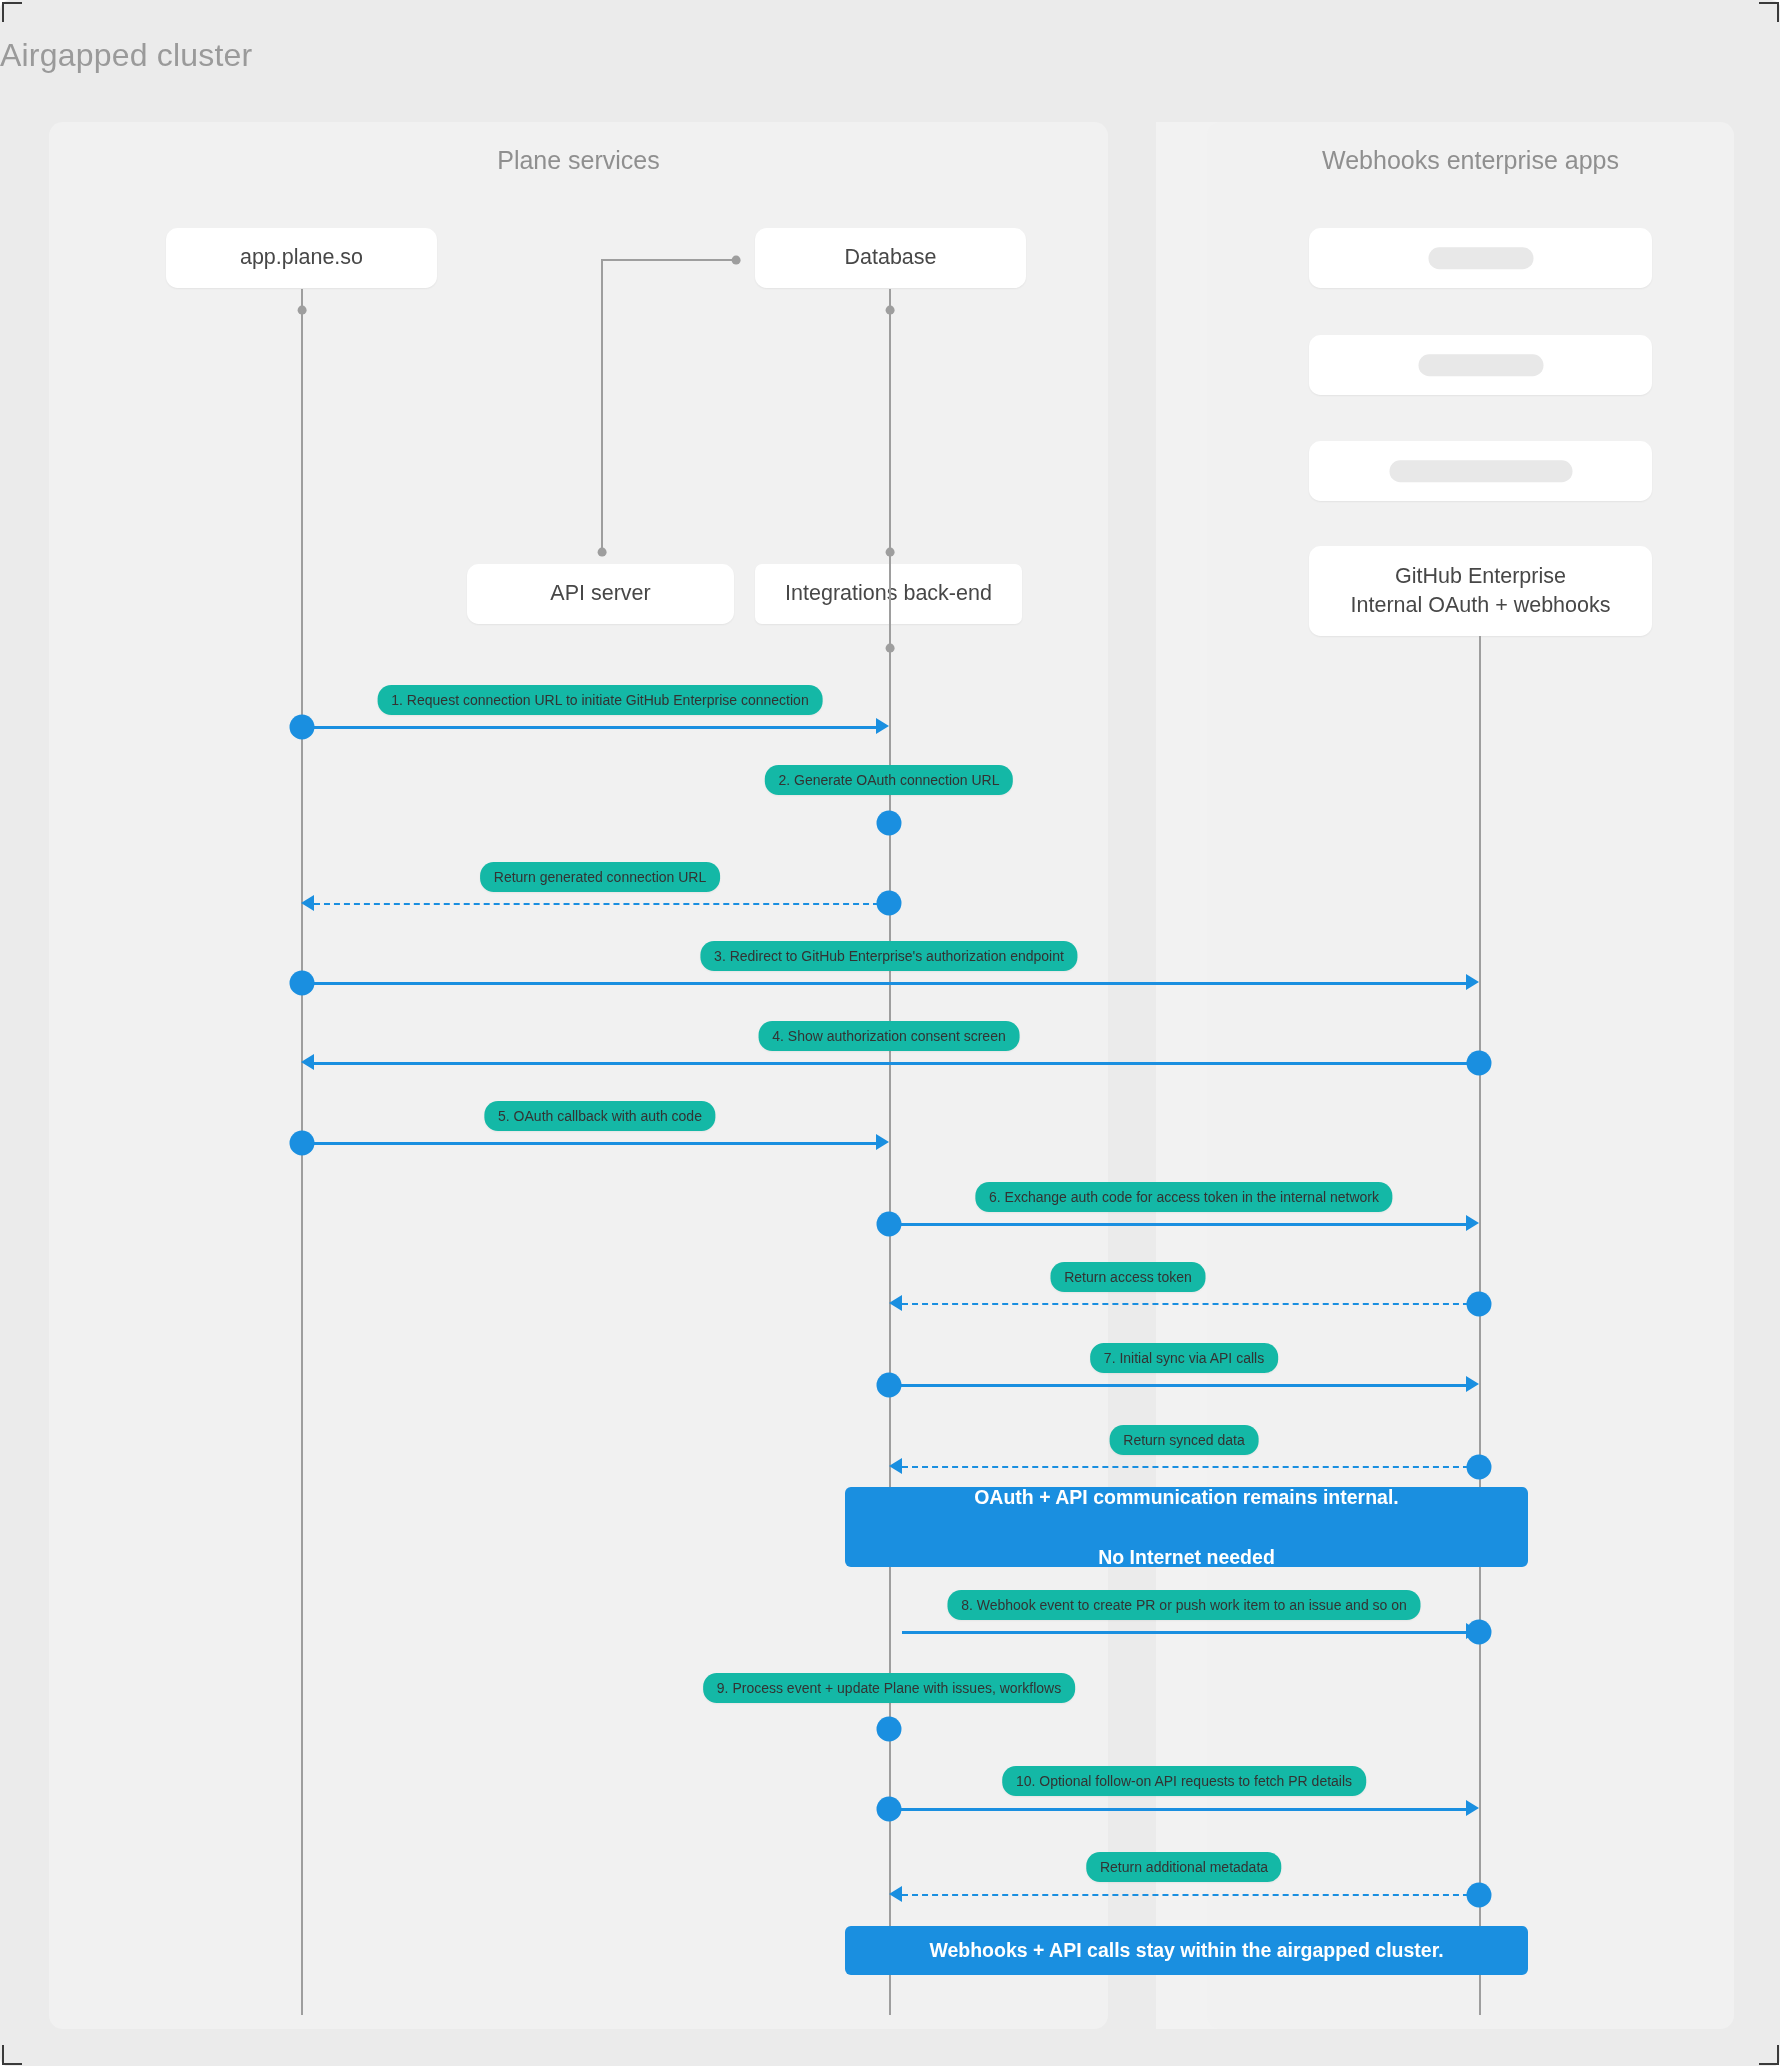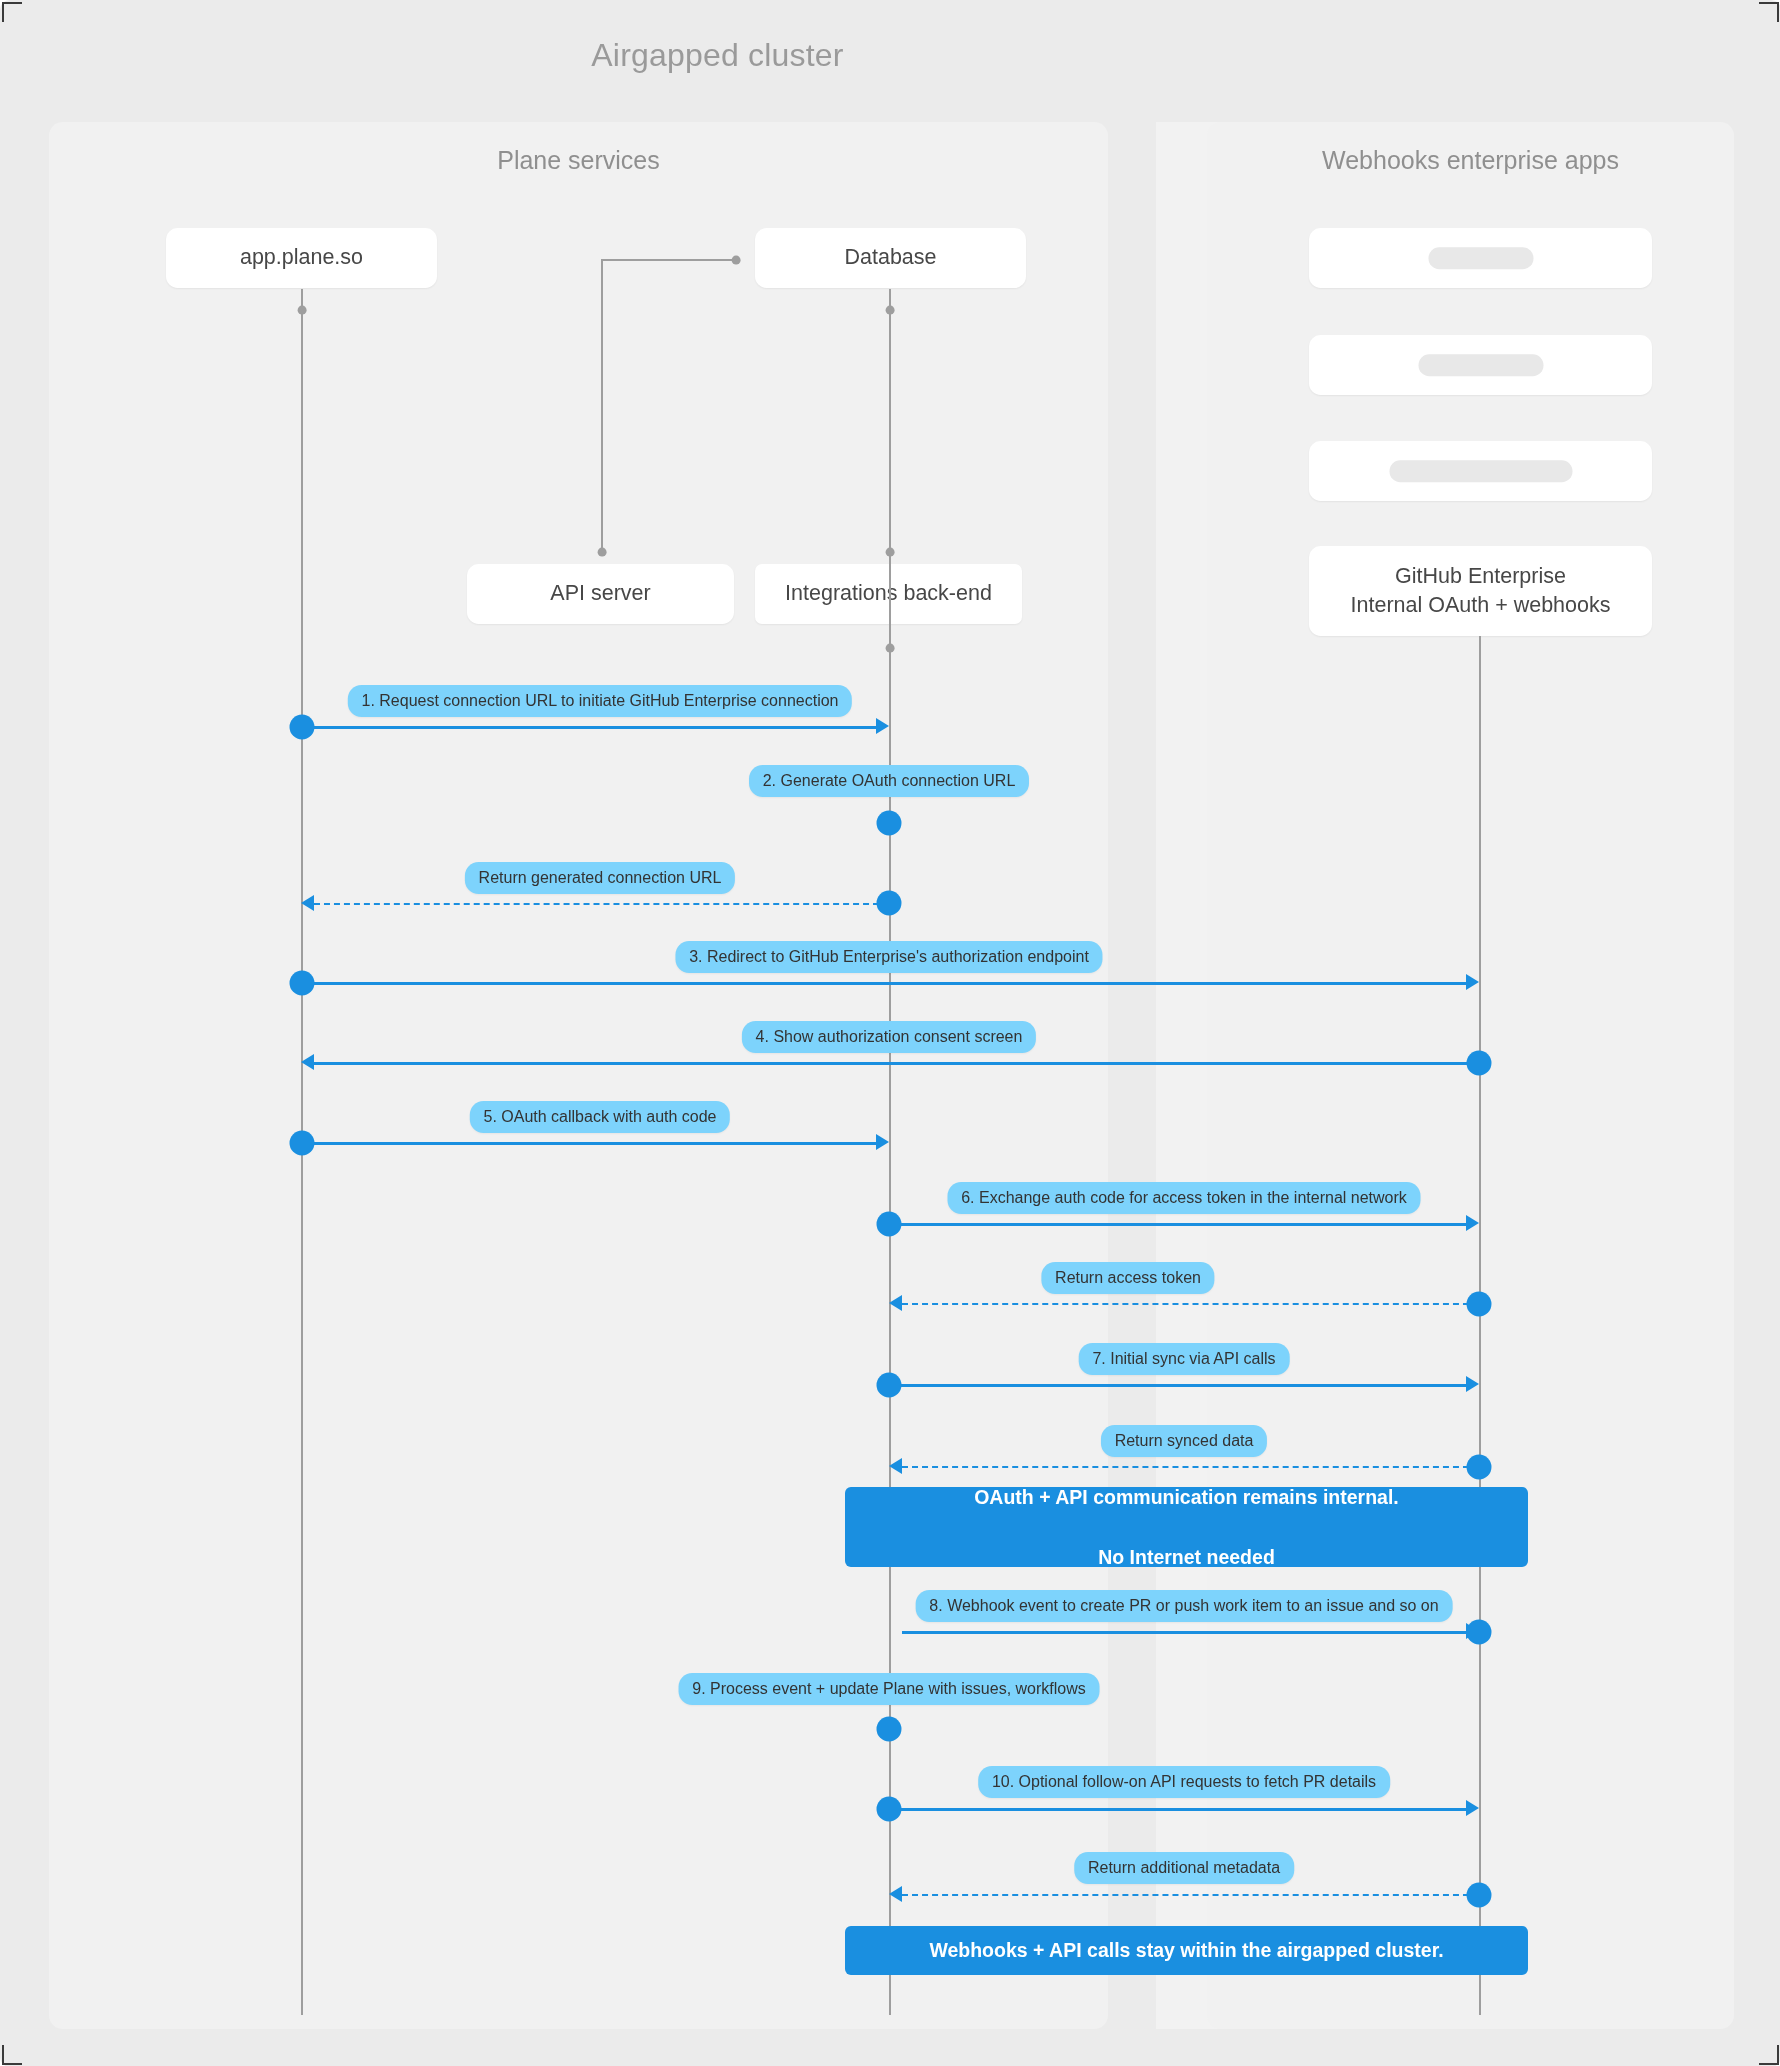--- a/index.html
+++ b/index.html
@@ -30,26 +30,25 @@
   }
   .crop.tl { left: 2px;  top: 2px;  border-left-width: 2.9px; border-top-width: 2.9px; }
   .crop.tr { right: 2px; top: 2px;  border-right-width: 2.9px; border-top-width: 2.9px; }
   .crop.bl { left: 2px;  bottom: 2px; border-left-width: 2.9px; border-bottom-width: 2.9px; }
   .crop.br { right: 2px; bottom: 2px; border-right-width: 2.9px; border-bottom-width: 2.9px; }
 
   #title {
     position: absolute;
     left: 0; top: 37px;
     width: 1421px;
-    text-align: center;
+    text-align: left;
     font-size: 32px;
     color: #9a9a9a;
     font-weight: 500;
     letter-spacing: 0.2px;
-    margin-left: 7px;
   }
 
   .group-box {
     position: absolute;
     background: #f1f1f1;
     border-radius: 13.7px;
   }
   #group-plane { left: 49px; top: 122px; width: 1059px; height: 1907px; }
   #group-internal { left: 1207px; top: 122px; width: 527px; height: 1907px; }
 
@@ -130,24 +129,24 @@
   .msg-dot {
     position: absolute;
     width: 25px; height: 25px;
     border-radius: 50%;
     background: #1a8fe0;
     transform: translate(-50%,-50%);
   }
 
   .msg-label {
     position: absolute;
-    background: #7dd3fc;
+    background: #14b8a6;
     border-radius: 13.7px;
     color: #333333;
-    font-size: 16px;
+    font-size: 14px;
     padding: 6.8px 13.7px;
     white-space: nowrap;
     transform: translateX(-50%);
     box-shadow: 0 1px 2px rgba(0,0,0,.05);
   }
 
   .note-band {
     position: absolute;
     background: #1a8fe0;
     color: #ffffff;

